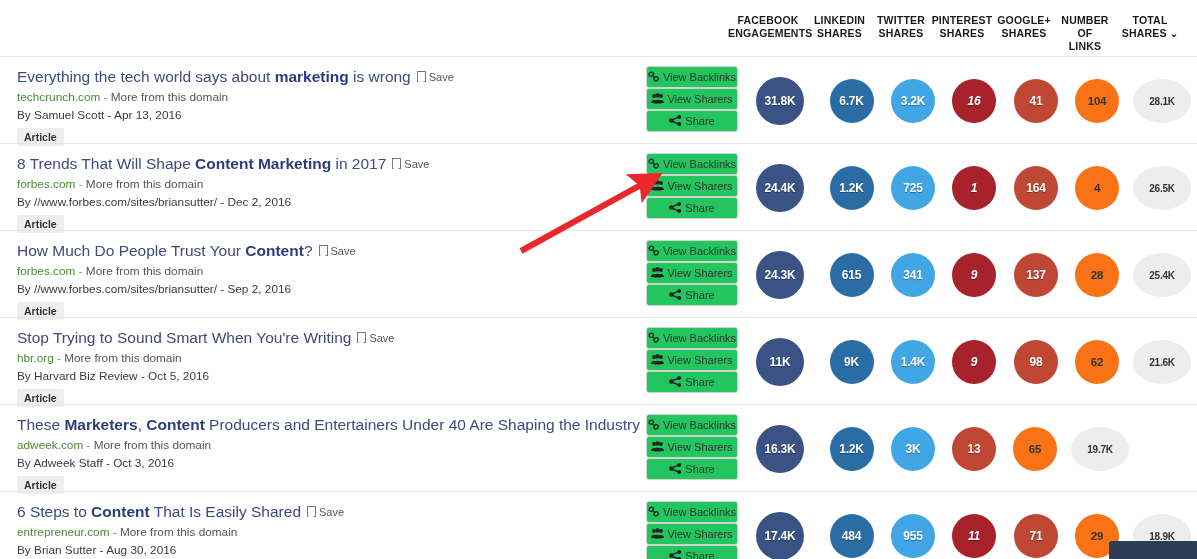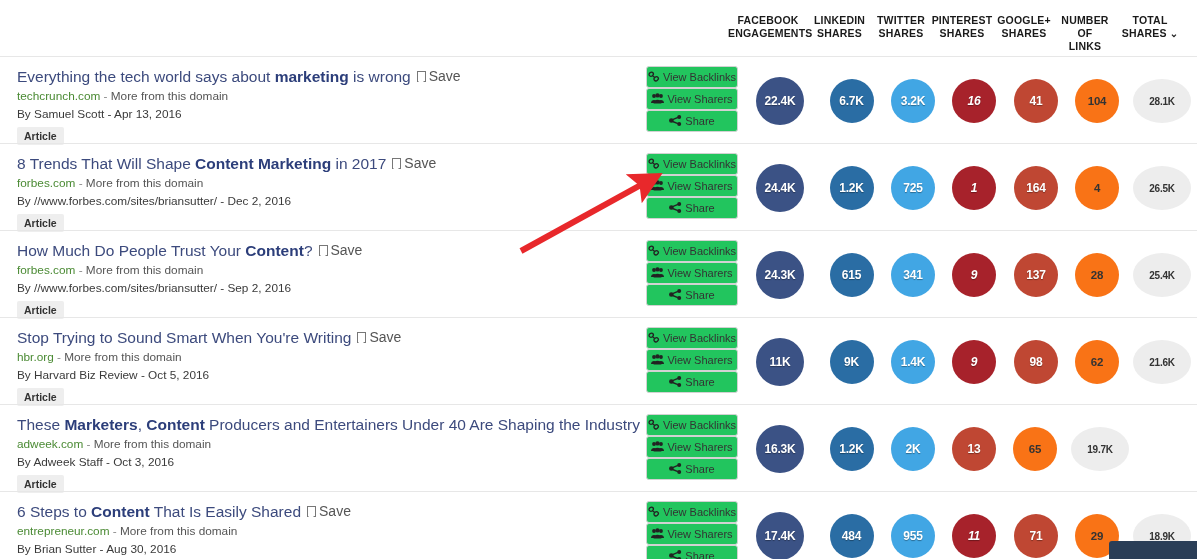--- a/index.html
+++ b/index.html
@@ -68,21 +68,21 @@
     font-size: 15.5px;
     line-height: 19px;
     color: #3c4a7d;
     white-space: nowrap;
   }
   .title-line .t { color: #3c4a7d; }
   .title-line b { font-weight: bold; color: #2c3e7a; }
   .save {
     display: inline-block;
     margin-left: 6px;
-    font-size: 14px;
+    font-size: 11px;
     color: #555;
     vertical-align: 1px;
     white-space: nowrap;
   }
   .save .bm-icon {
     display: inline-block;
     width: 9px; height: 11px;
     border: 1.2px solid #777;
     position: relative;
     vertical-align: -1px;
@@ -267,21 +267,21 @@
                 <circle cx="2.3" cy="5.5" r="2.3"></circle>
               </g>
               <g stroke="#222" stroke-width="1.4">
                 <line x1="3.6" y1="4.6" x2="9" y2="2.3"></line>
                 <line x1="3.6" y1="6.5" x2="9" y2="8.7"></line>
               </g>
             </svg></span><span>Share</span></div>
       </div>
       <div class="metrics">
         <div class="m-cell m-fb">
-          <div class="circle c-fb">22.4K</div>
+          <div class="circle c-fb">31.8K</div>
         </div>
         <div class="m-cell m-li">
           <div class="circle c-li">6.7K</div>
         </div>
         <div class="m-cell m-tw">
           <div class="circle c-tw">3.2K</div>
         </div>
         <div class="m-cell m-pi">
           <div class="circle c-pi">16</div>
         </div>
@@ -497,21 +497,21 @@
             </svg></span><span>Share</span></div>
       </div>
       <div class="metrics">
         <div class="m-cell m-fb">
           <div class="circle c-fb">16.3K</div>
         </div>
         <div class="m-cell m-li">
           <div class="circle c-li">1.2K</div>
         </div>
         <div class="m-cell m-tw">
-          <div class="circle c-tw">2K</div>
+          <div class="circle c-tw">3K</div>
         </div>
         <div class="m-cell m-gp">
           <div class="circle c-gp">13</div>
         </div>
         <div class="m-cell m-nl">
           <div class="circle c-nl">65</div>
         </div>
         <div class="m-cell m-ts">
           <div class="circle c-ts">19.7K</div>
         </div>

